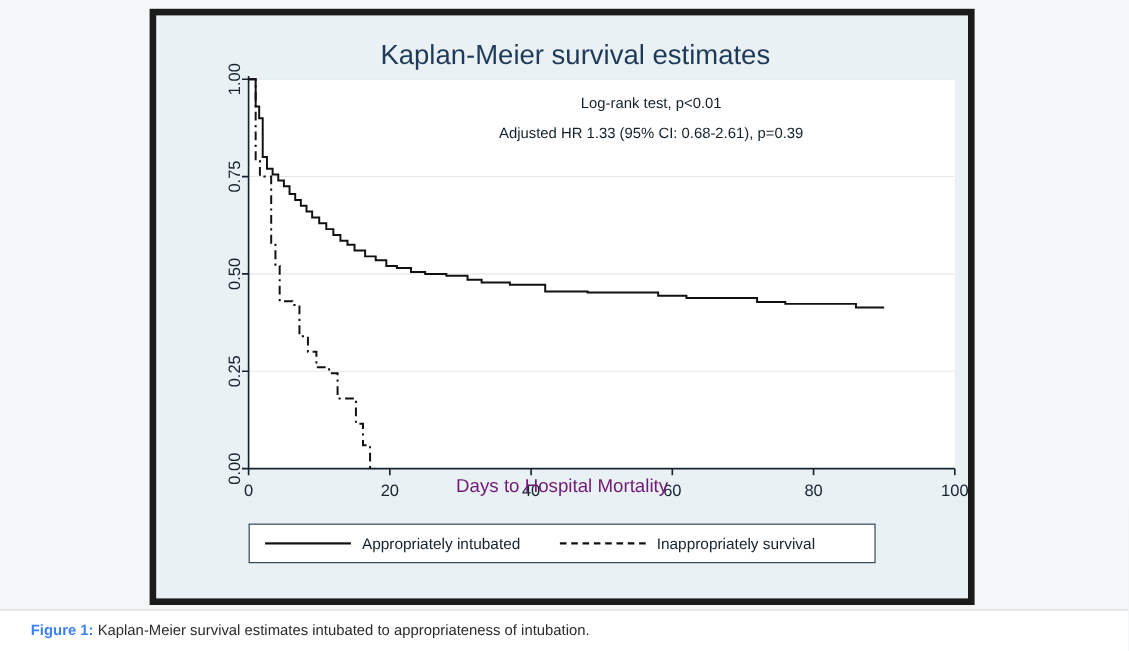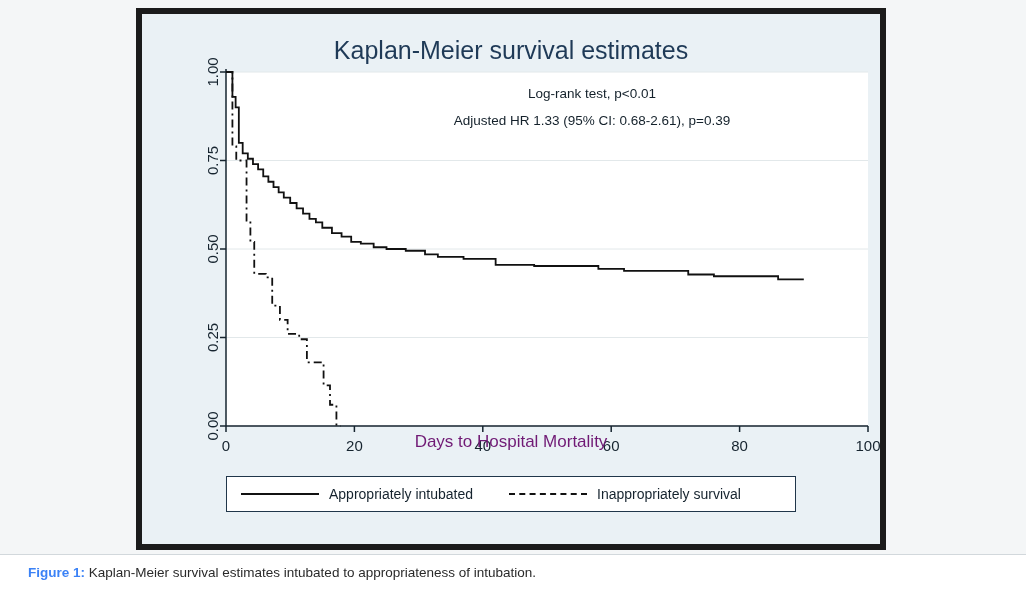--- a/index.html
+++ b/index.html
@@ -27,21 +27,21 @@
   }
   .chart-area {
     position: absolute;
     left: 0;
     top: 0;
     width: 738px;
     height: 530px;
   }
   .chart-title {
     position: absolute;
-    left: 0;
+    left: 12px;
     top: 22px;
     width: 738px;
     text-align: center;
     font-size: 25px;
     color: #1f3a57;
     font-family: "Liberation Sans", sans-serif;
   }
   .plot-svg {
     position: absolute;
     left: 0;

